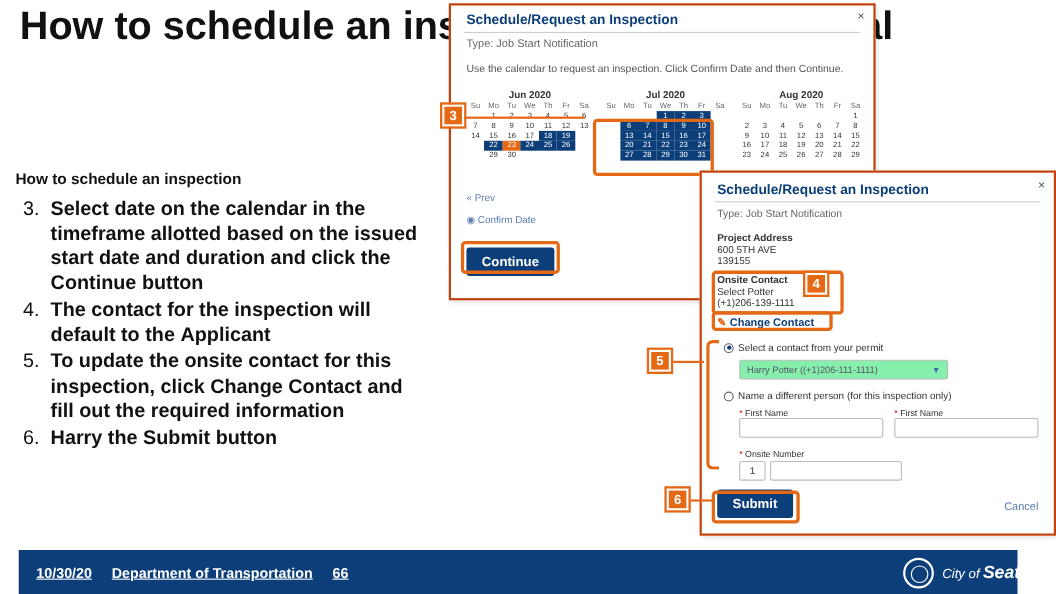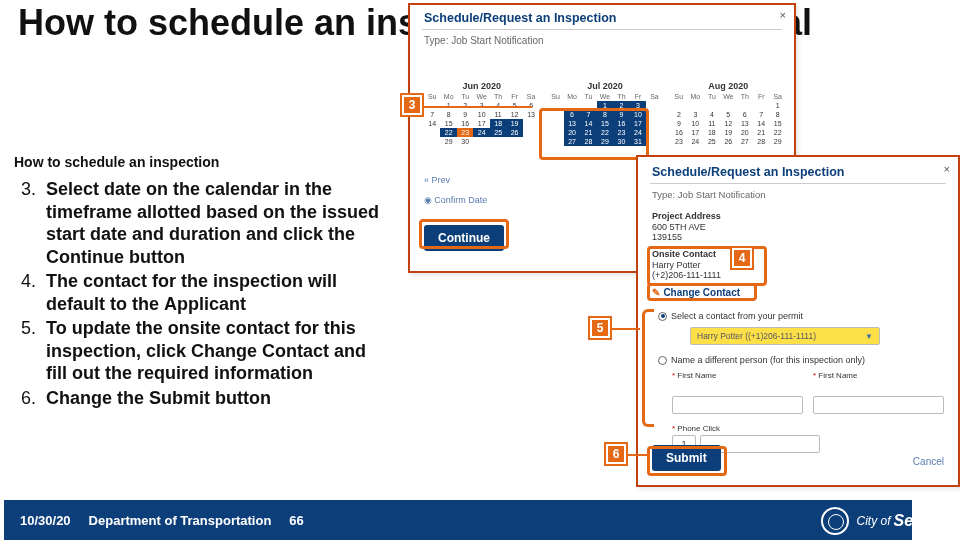--- a/index.html
+++ b/index.html
@@ -22,23 +22,23 @@
   }
   .steps {
     position: absolute; left: 14px; top: 178px; width: 370px;
   }
   .step-row { display:flex; align-items:flex-start; margin-bottom:2px; }
   .step-num { width:32px; text-align:right; padding-right:10px; font-size:18px; color:#111; line-height:1.25; }
   .step-text { flex:1; font-size:18px; color:#111; line-height:1.25;font-weight:bold; }
 
   
   .footer-bar {
-    position:absolute; left:4px; bottom:0; width:908px; height:40px;
+    position:absolute; left:17px; bottom:0; width:908px; height:40px;
     background:#0c3f7a; color:#fff; display:flex; align-items:center;
-    padding-left:16px; font-size:13px; font-weight:700;
+    padding-left:16px; font-size:13px; font-weight:700;text-decoration:underline;
   }
   .footer-bar .f-date { margin-right:18px; }
   .footer-bar .f-dept { margin-right:18px; }
   .footer-bar .f-page { }
   .city-logo {
     position:absolute; right:14px; bottom:5px; display:flex; align-items:center;
     color:#fff;
   }
   .city-logo .seal {
     width:28px; height:28px; border:2px solid #fff; border-radius:50%;
@@ -104,29 +104,29 @@
   .p2-contact-box { position:absolute; left:9px; top:89px; width:120px; height:40px; border:3px solid #e56815; border-radius:4px;}
   .p2-change { position:absolute; left:14px; top:130px; font-size:10px; font-weight:700; color:#0c3f7a; cursor:pointer; }
   .p2-change .pencil { color:#e56815; margin-right:3px; font-size:10px; }
   .p2-change-box { position:absolute; left:9px; top:126px; width:110px; height:18px; border:3px solid #e56815; border-radius:4px; }
 
   .p2-expand { position:absolute; left:20px; top:154px; right:14px; }
   .radio-row { font-size:9px; color:#333; display:flex; align-items:center; margin-bottom:6px; }
   .radio-row .r { width:9px; height:9px; border:1px solid #666; border-radius:50%; margin-right:4px; display:inline-block; position:relative;}
   .radio-row .r.sel::after{content:"";position:absolute;left:1.5px;top:1.5px;width:4px;height:4px;background:#0c3f7a;border-radius:50%;}
   .select-box {
-    margin-left:32px; width:190px; height:18px; border:1px solid #bbb; border-radius:2px;
+    margin-left:14px; width:190px; height:18px; border:1px solid #bbb; border-radius:2px;
     display:flex; align-items:center; justify-content:space-between; padding:0 6px; font-size:8.5px; color:#556;
-    background:#fde047; margin-bottom:10px;
+    background:#86efac; margin-bottom:10px;
   }
   .select-box .chev { color:#3a6ea5; font-size:8px; }
 
   .name-grid { margin-left:14px; display:flex; gap:10px; }
   .name-field { flex:1; }
-  .name-field .lbl { font-size:8px; color:#333; margin-bottom:16px; }
+  .name-field .lbl { font-size:8px; color:#333; margin-bottom:0; }
   .name-field .lbl .req { color:#c00; }
   .name-field .inp { height:18px; border:1px solid #bbb; border-radius:2px; background:#fff; }
   .phone-area { margin-left:14px; margin-top:10px; }
   .phone-area .lbl { font-size:8px; color:#333; }
   .phone-area .lbl .req{color:#c00;}
   .phone-inputs { display:flex; gap:4px; margin-top:2px;}
   .phone-inputs .pi { height:18px; border:1px solid #bbb; border-radius:2px; background:#fff; }
   .pi1{width:24px;display:flex;align-items:center;justify-content:center;font-size:9px;color:#333;}
 
   .expand-brace {
@@ -186,30 +186,31 @@
   </div>
   <div class="step-row">
     <div class="step-num">5.</div>
     <div class="step-text">
       <span>To update the onsite contact for this inspection, click  </span><b>Change Contact</b><span> and fill out the required information</span>
     </div>
   </div>
   <div class="step-row">
     <div class="step-num">6.</div>
     <div class="step-text">
-      <span>Change the </span><b>Submit</b><span> button</span>
+      <span>Harry the </span><b>Submit</b><span> button</span>
     </div>
   </div>
 </div>
 
 <div class="panel panel1">
   <div class="p1-title">Schedule/Request an Inspection</div>
   <div class="p1-close">×</div>
   <div class="p1-line"></div>
   <div class="p1-type">Type: Job Start Notification</div>
+  <div class="p1-instr">Use the calendar to request an inspection. Click Confirm Date and then Continue.</div>
 
   <div class="months">
     <div class="month">
       <div class="month-title">Jun 2020</div>
       <div class="dows">
           <span>Su</span>
           <span>Mo</span>
           <span>Tu</span>
           <span>We</span>
           <span>Th</span>
@@ -365,22 +366,22 @@
   <div class="p2-title">Schedule/Request an Inspection</div>
   <div class="p2-close">×</div>
   <div class="p2-line"></div>
   <div class="p2-type">Type: Job Start Notification</div>
 
   <div class="p2-lbl-addr">Project Address</div>
   <div class="p2-addr1">600 5TH AVE</div>
   <div class="p2-addr2">139155</div>
 
   <div class="p2-lbl-onsite">Onsite Contact</div>
-  <div class="p2-name">Harry Potter</div>
-  <div class="p2-phone">(+2)206-111-1111</div>
+  <div class="p2-name">Select Potter</div>
+  <div class="p2-phone">(+1)206-139-1111</div>
   <div class="p2-contact-box"></div>
 
   <div class="p2-change">
     <span class="pencil">✎</span><span>Change Contact</span>
   </div>
   <div class="p2-change-box"></div>
 
   <div class="expand-brace"></div>
   <div class="p2-expand">
     <div class="radio-row">
@@ -399,21 +400,21 @@
       <div class="name-field">
         <div class="lbl"><span class="req">* </span><span>First Name</span></div>
         <div class="inp"></div>
       </div>
       <div class="name-field">
         <div class="lbl"><span class="req">* </span><span>First Name</span></div>
         <div class="inp"></div>
       </div>
     </div>
     <div class="phone-area">
-      <div class="lbl"><span class="req">* </span><span>Phone Click</span></div>
+      <div class="lbl"><span class="req">* </span><span>Onsite Number</span></div>
       <div class="phone-inputs">
         <div class="pi pi1">1</div>
         <div class="pi" style="width:120px"></div>
       </div>
     </div>
   </div>
 
   <div class="p2-submit">Submit</div>
   <div class="p2-submit-box"></div>
   <div class="p2-cancel">Cancel</div>

